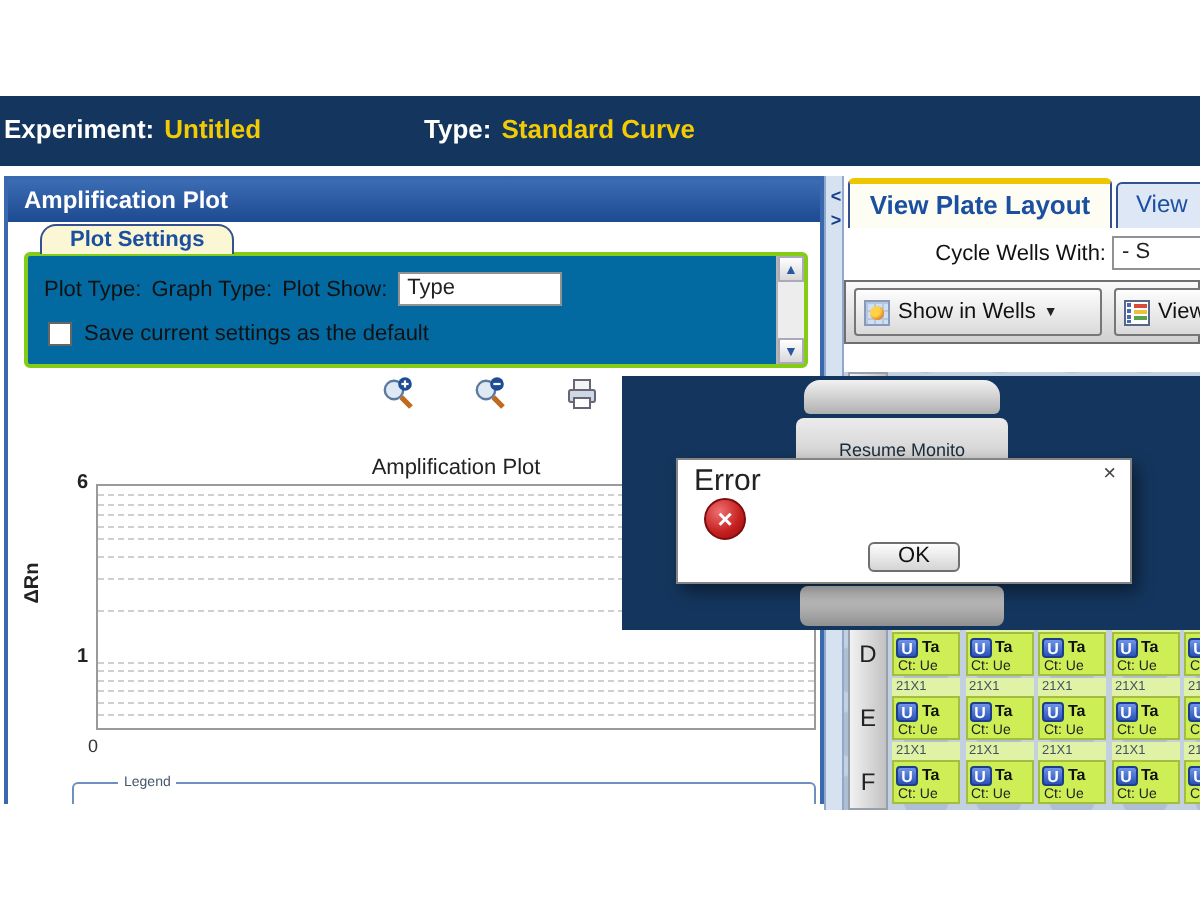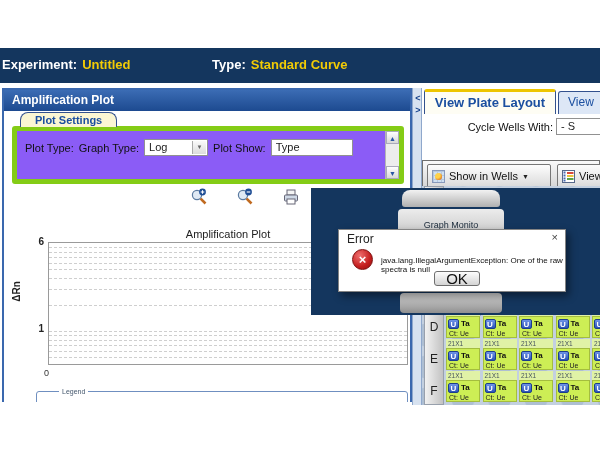--- a/index.html
+++ b/index.html
@@ -9,21 +9,21 @@
   
   .topbar { position:absolute; left:0; top:48px; width:600px; height:35px; background:#14365e; color:#fff; font-size:13px; font-weight:bold; }
   .topbar .item { position:absolute; top:9px; white-space:nowrap; }
   .t-exp { left:2px; } .t-type { left:212px; } .t-reag { left:424px; }
   .topbar .val { color:#f2cb05; margin-left:5px; }
 
   
   .left-panel { position:absolute; left:2px; top:88px; width:410px; height:314px; border:2px solid #3a68ae; border-bottom:none; background:#fff; overflow:hidden; }
   .lp-header { height:21px; background:linear-gradient(180deg,#3b6cb4,#1d4a90); color:#fff; font-weight:bold; font-size:12px; line-height:21px; padding-left:8px; }
   .settings-tab { position:absolute; left:16px; top:22px; height:15px; background:#fbf6d3; border:1px solid #33518e; border-bottom:none; border-radius:8px 8px 0 0; color:#1b4fa0; font-weight:bold; font-size:11px; line-height:14px; padding:0 14px; z-index:2; }
-  .settings { position:absolute; left:8px; top:36px; width:392px; height:58px; background:#8b5cf6; border:5px solid #84cc16; border-radius:3px; }
+  .settings { position:absolute; left:8px; top:36px; width:392px; height:58px; background:#0369a1; border:2px solid #84cc16; border-radius:3px; }
   .settings-row { position:absolute; left:8px; top:8px; display:flex; align-items:center; gap:5px; font-size:11px; color:#111; white-space:nowrap; }
   .dd { position:relative; height:17px; background:#fff; border:1px solid #919191; font-size:11px; line-height:15px; padding:0 18px 0 4px; color:#222; }
   .dd-arrow { position:absolute; right:1px; top:1px; bottom:1px; width:14px; background:linear-gradient(#fafafa,#dcdcdc); border-left:1px solid #aaa; color:#666; font-size:6px; text-align:center; line-height:13px; }
   .checkbox-row { position:absolute; left:10px; top:33px; display:flex; align-items:center; gap:6px; font-size:11px; color:#111; }
   .checkbox { width:12px; height:12px; background:#fff; border:1px solid #666; }
   .sb { position:absolute; right:0; top:0; bottom:0; width:14px; background:#ededed; border-left:1px solid #b5b5b5; }
   .sb-btn { position:absolute; left:0; width:13px; height:13px; color:#2a56a4; font-size:7px; text-align:center; line-height:13px; background:linear-gradient(#fff,#d8d8d8); border:1px solid #aab; }
   .sb-up { top:0; } .sb-down { bottom:0; }
 
   .plot-tools { position:absolute; left:186px; top:98px; display:flex; gap:28px; align-items:center; }
@@ -44,21 +44,21 @@
   .splitter { position:absolute; left:412px; top:88px; width:10px; height:317px; background:#d7e2f0; border-left:1px solid #8fa8cc; border-right:1px solid #8fa8cc; }
   .chev { position:absolute; left:1px; width:8px; text-align:center; font-size:9px; font-weight:bold; color:#123f8a; line-height:10px; }
   .chev-l { top:5px; } .chev-r { top:17px; }
 
   
   .rpanel { position:absolute; left:422px; top:88px; width:178px; height:317px; overflow:hidden; }
   .tab1 { position:absolute; left:2px; top:1px; width:132px; height:25px; background:#fefdf4; border:1px solid #33518e; border-top:3px solid #edc500; border-bottom:none; border-radius:3px 3px 0 0; color:#1b4fa0; font-weight:bold; font-size:13px; text-align:center; line-height:21px; }
   .tab2 { position:absolute; left:136px; top:3px; width:70px; height:23px; background:#dde7f6; border:1px solid #33518e; border-bottom:none; border-radius:3px 3px 0 0; color:#1b4fa0; font-size:12px; line-height:21px; padding-left:9px; }
   .sw-label { position:absolute; left:0; top:33px; width:131px; text-align:right; font-size:11px; color:#111; }
   .sw-dd { position:absolute; left:134px; top:30px; width:60px; }
-  .rtoolbar { position:absolute; left:0; top:72px; width:178px; height:32px; background:linear-gradient(#fafafa,#d0d0d0); border:1px solid #6f6f6f; }
+  .rtoolbar { position:absolute; left:0; top:52px; width:178px; height:32px; background:linear-gradient(#fafafa,#d0d0d0); border:1px solid #6f6f6f; }
   .rbtn { position:absolute; top:3px; height:24px; background:linear-gradient(#fdfdfd,#dadada); border:1px solid #777; border-radius:2px; display:flex; align-items:center; gap:4px; font-size:11px; color:#111; padding:0 4px; white-space:nowrap; }
   .btn-siw { left:4px; width:124px; }
   .btn-vl { left:134px; width:70px; }
   .menu-arrow { font-size:7px; color:#222; }
   .icon-wells { position:relative; width:13px; height:13px; border:1px solid #8899bb; background:#cfe0f2; background-image:linear-gradient(#b6c8de 1px, transparent 1px), linear-gradient(90deg,#b6c8de 1px, transparent 1px); background-size:4px 4px; }
   .icon-wells .dot { position:absolute; left:2px; top:2px; width:7px; height:7px; border-radius:50%; background:radial-gradient(circle at 35% 35%, #ffd24a 40%, #d04000); }
 
   
   .plate { position:absolute; left:0; top:98px; width:178px; height:219px; background-color:#c3d0e0; background-image:radial-gradient(circle at 17px 15px, #aebfd3 11px, rgba(0,0,0,0) 12px); background-size:36.5px 32px; background-position:24px 6px; }
   .row-col { position:absolute; left:2px; top:0; width:20px; height:219px; background:linear-gradient(90deg,#f2f2f2,#c2c2c2); border:1px solid #98a0ac; }
@@ -74,47 +74,50 @@
 
   
   .dark-win { position:absolute; left:311px; top:188px; width:289px; height:127px; background:#14365e; }
   .inst1 { position:absolute; left:91px; top:2px; width:98px; height:17px; background:linear-gradient(#f2f2f2,#b0b0b0); border-radius:8px 8px 3px 3px; }
   .inst2 { position:absolute; left:87px; top:21px; width:106px; height:52px; background:linear-gradient(#ececec,#a6a6a6); border-radius:4px; }
   .inst-text { position:absolute; left:87px; top:32px; width:106px; text-align:center; font-size:9px; color:#1a2a3a; }
   .inst3 { position:absolute; left:89px; top:105px; width:102px; height:20px; background:linear-gradient(#d8d8d8,#909090); border-radius:4px; }
 
   
   .err { position:absolute; left:338px; top:229px; width:228px; height:63px; background:#fff; border:1px solid #848484; box-shadow:3px 4px 8px rgba(0,0,0,.45); }
-  .err-title { position:absolute; left:8px; top:2px; font-size:12px; color:#222; }
+  .err-title { position:absolute; left:8px; top:2px; font-size:15px; color:#222; }
   .err-close { position:absolute; right:7px; top:1px; font-size:11px; color:#444; cursor:default; }
   .err-icon { position:absolute; left:13px; top:19px; width:21px; height:21px; border-radius:50%; background:radial-gradient(circle at 35% 30%, #f07070, #c41e1e 60%, #8f1010); border:1px solid #7d0d0d; color:#fff; font-weight:bold; text-align:center; line-height:20px; font-size:13px; }
   .err-msg { position:absolute; left:42px; top:26px; width:184px; font-size:8px; color:#111; }
-  .err-ok { position:absolute; left:95px; top:41px; width:46px; height:15px; background:linear-gradient(#fdfdfd,#d4d4d4); border:1px solid #6f6f6f; border-radius:3px; font-size:15px; color:#111; text-align:center; line-height:13px; }
+  .err-ok { position:absolute; left:95px; top:41px; width:46px; height:15px; background:linear-gradient(#fdfdfd,#d4d4d4); border:1px solid #6f6f6f; border-radius:3px; font-size:11px; color:#111; text-align:center; line-height:13px; }
 </style>
 </head>
 <body>
 
 <div class="screen">
 
   <div class="topbar">
     <span class="item t-type"><span>Type:</span><span class="val">Standard Curve</span></span>
     <span class="item t-exp"><span>Experiment:</span><span class="val">Untitled</span></span>
   </div>
 
   <div class="left-panel">
     <div class="lp-header">Amplification Plot</div>
 
     <div class="settings-tab">Plot Settings</div>
     <div class="settings">
       <div class="settings-row">
         <span>Plot Type:</span>
         <span>Graph Type:</span>
-        <span class="dd" style="width:64px"><span>Log</span><span class="dd-arrow">▼</span></span>
         <span>Plot Show:</span>
         <span class="dd" style="width:82px"><span>Type</span></span>
+      </div>
+      <div class="checkbox-row">
+        <span class="checkbox"></span>
+        <span>Save current settings as the default</span>
       </div>
       <div class="sb">
         <div class="sb-btn sb-up">▲</div>
         <div class="sb-btn sb-down">▼</div>
       </div>
     </div>
 
     <div class="plot-tools">
       <svg class="tool" viewBox="0 0 18 18">
         <circle cx="7" cy="7" r="4.6" fill="#dfe9f4" stroke="#5a7aa0" stroke-width="1.2"></circle>
@@ -349,25 +352,24 @@
             </span>
             <span class="ct" style="display: block;">Ct: Ue</span>
           </span>
         </div>
       </div>
   </div>
 
   <div class="dark-win">
     <div class="inst1"></div>
     <div class="inst2"></div>
-    <div class="inst-text">Graph Monito</div>
+    <div class="inst-text">Resume Monito</div>
     <div class="inst3"></div>
   </div>
 
   <div class="err">
     <div class="err-title">Error</div>
     <div class="err-close">×</div>
     <div class="err-icon">×</div>
-    <div class="err-msg">java.lang.IllegalArgumentException: One of the raw spectra is null</div>
     <div class="err-ok">OK</div>
   </div>
 
 </div>
 
 </body></html>

